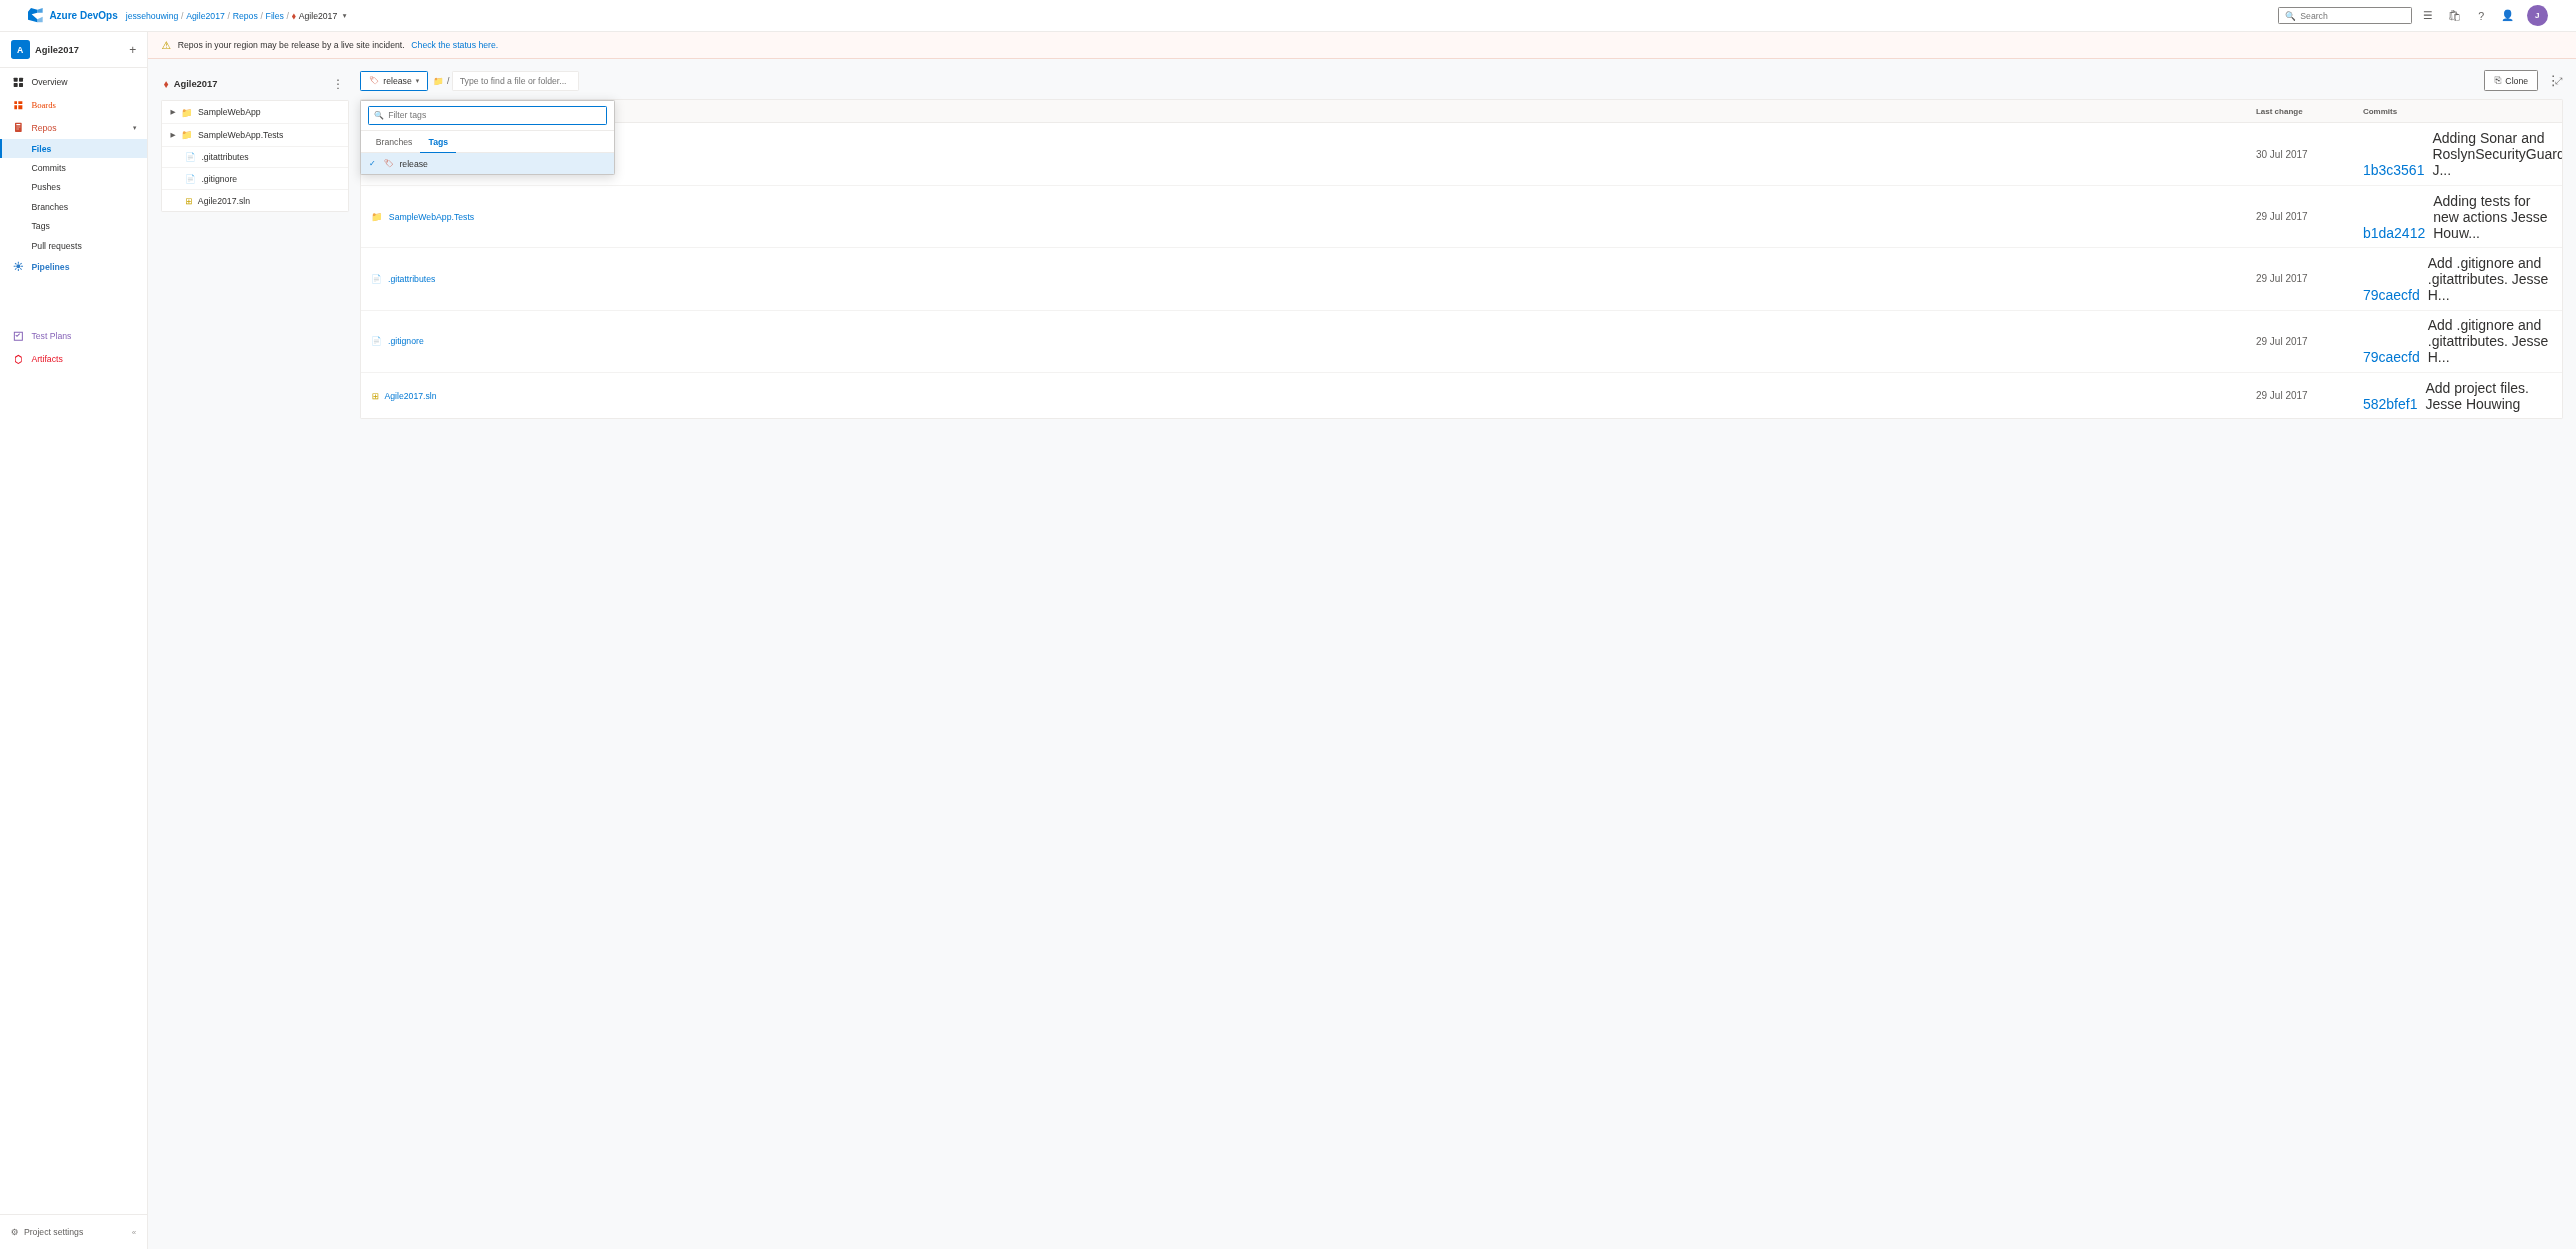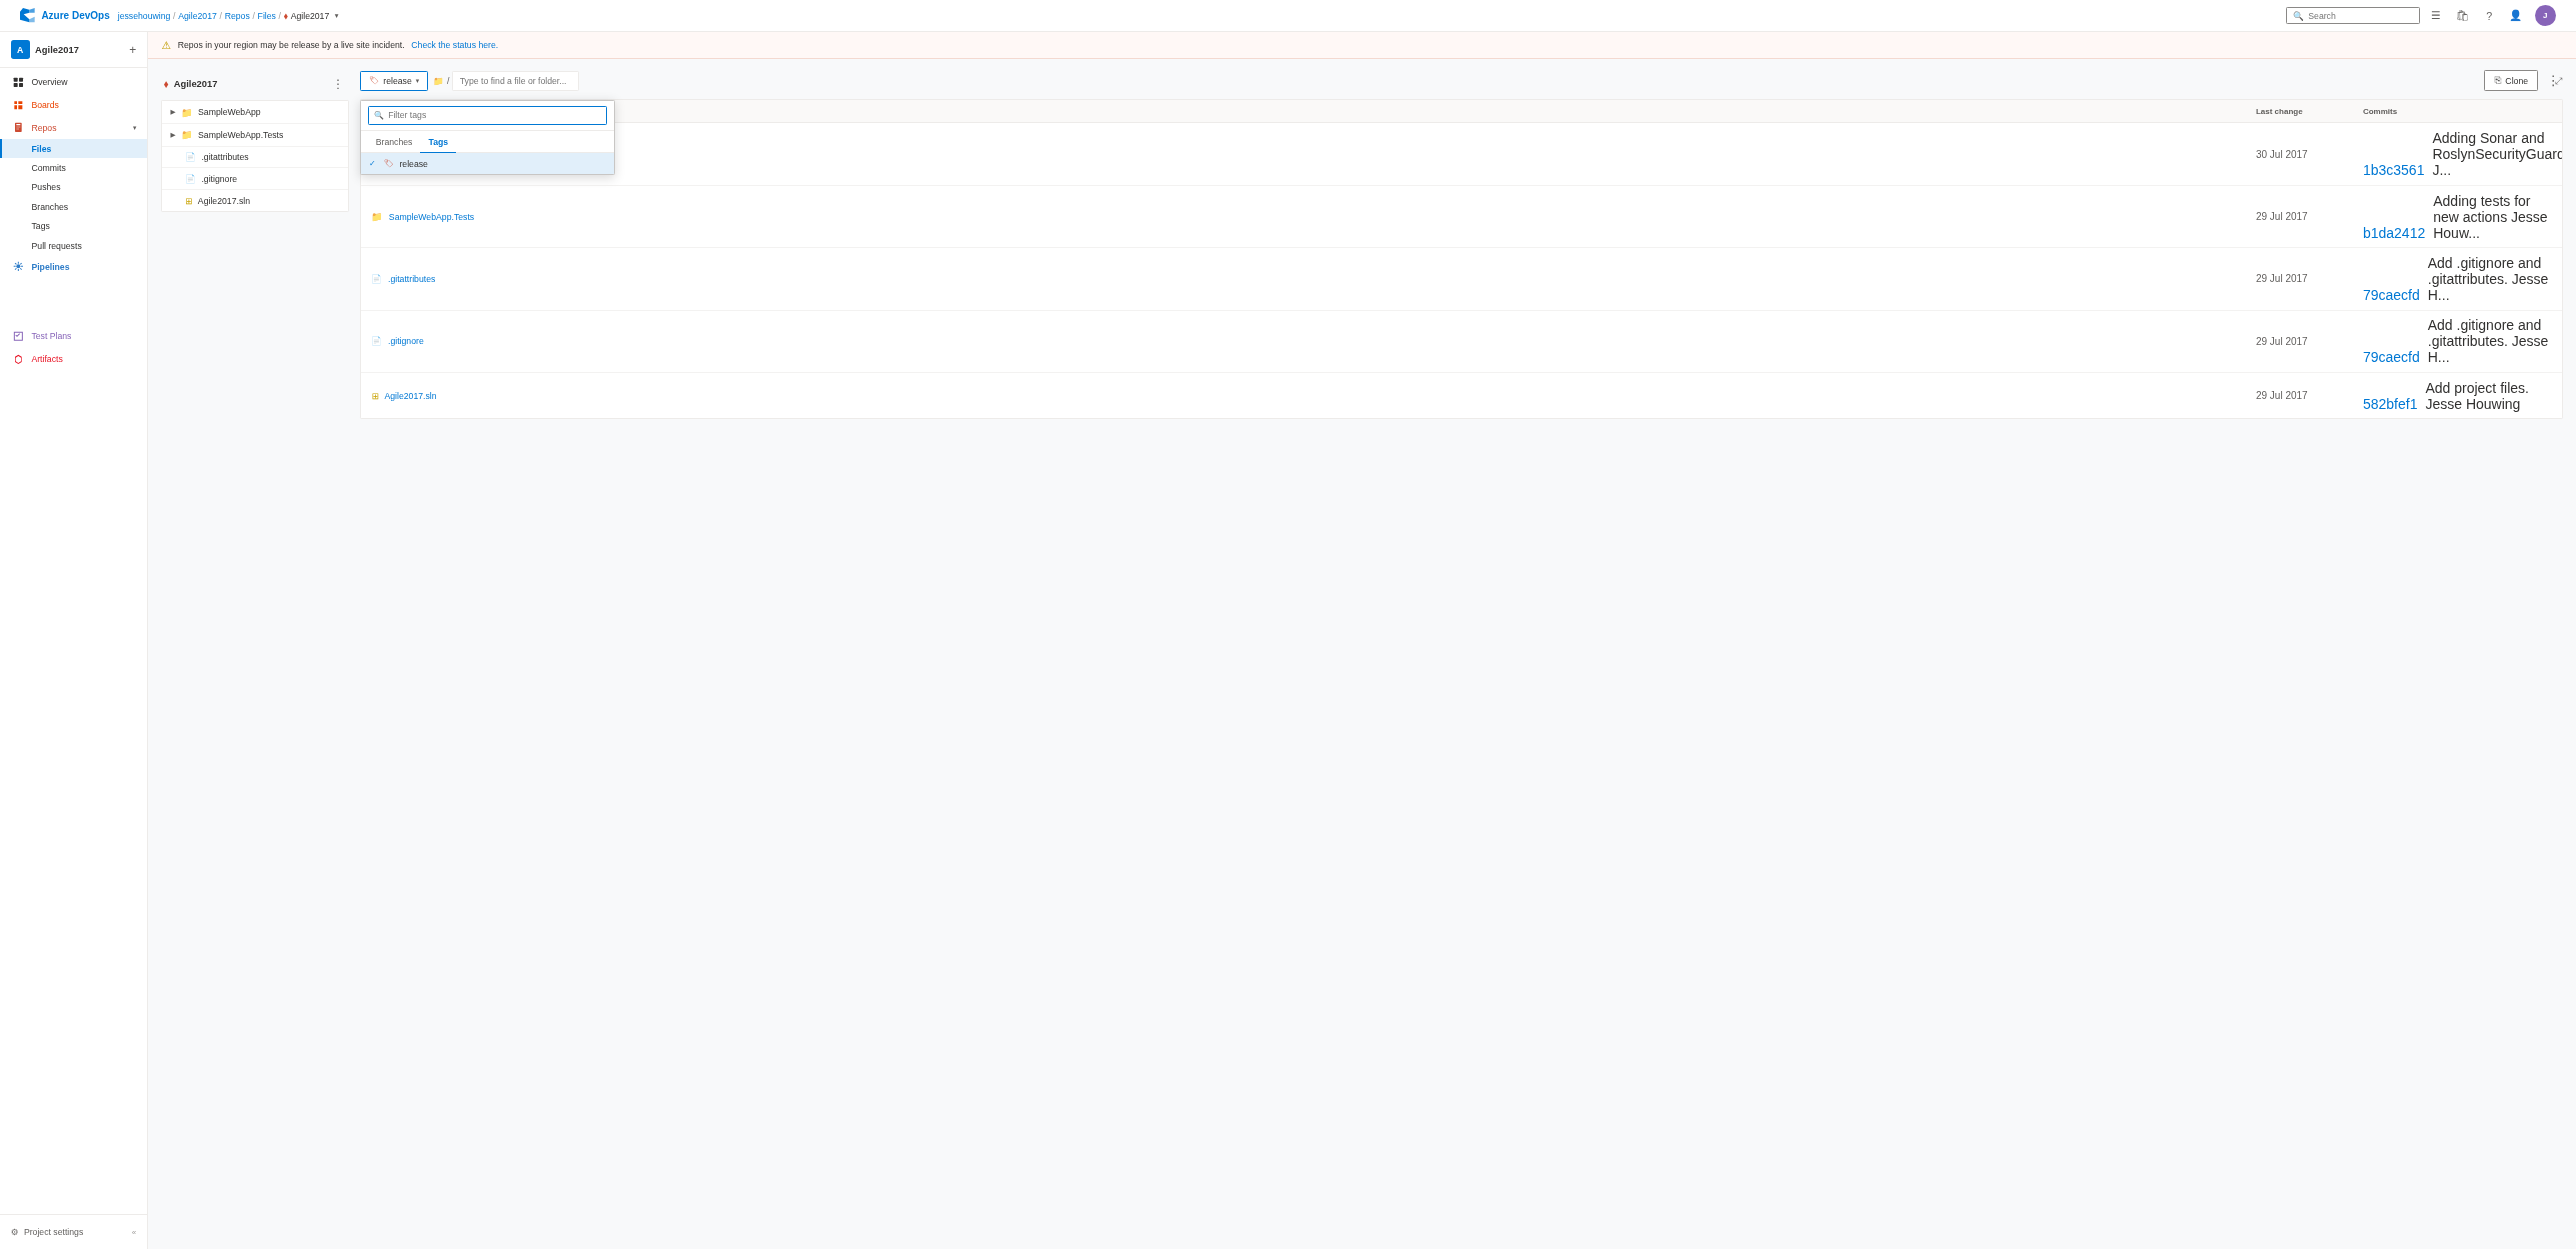--- a/index.html
+++ b/index.html
@@ -5,21 +5,21 @@
     * { box-sizing: border-box; margin: 0; padding: 0; }
     body { font-family: -apple-system, BlinkMacSystemFont, 'Segoe UI', sans-serif; font-size: 9.4px; background: #f3f2f1; display: flex; flex-direction: column; height: 100vh; overflow: hidden; }
 
     
     .top-nav {
       background: #fff;
       border-bottom: 0.7px solid #edebe9;
       display: flex;
       align-items: center;
       height: 32px;
-      padding: 0 20px;
+      padding: 0 28px;
       gap: 8px;
       flex-shrink: 0;
       z-index: 100;
     }
     .top-nav-logo {
       display: flex; align-items: center; gap: 5.4px; color: #0078d4; font-weight: 600; font-size: 10px;
     }
     .top-nav-logo svg { width: 16px; height: 16px; }
     .breadcrumb {
       display: flex; align-items: center; gap: 2.7px; color: #605e5c; font-size: 8.7px; flex: 1;
@@ -257,21 +257,21 @@
           <svg viewBox="0 0 16 16" fill="currentColor">
               <rect x="1" y="1" width="6" height="6" rx="1"></rect>
               <rect x="9" y="1" width="6" height="6" rx="1"></rect>
               <rect x="1" y="9" width="6" height="6" rx="1"></rect>
               <rect x="9" y="9" width="6" height="6" rx="1"></rect>
             </svg>
         </div>
         <span>Overview</span>
       </div>
 
-      <div class="sidebar-item" style="color:#ea4300;">
+      <div class="sidebar-item" style="color:#ea4300;font-family:Liberation Serif, serif;">
         <div class="sidebar-icon" style="color:#ea4300;">
           <svg viewBox="0 0 16 16" fill="currentColor">
               <path d="M2 2h4v4H2V2zm0 6h4v6H2V8zm6-6h6v4H8V2zm0 6h6v6H8V8z"></path>
             </svg>
         </div>
         <span>Boards</span>
       </div>
 
       <div class="sidebar-item" style="color:#cc4a31;">
         <div class="sidebar-icon" style="color:#cc4a31;">

